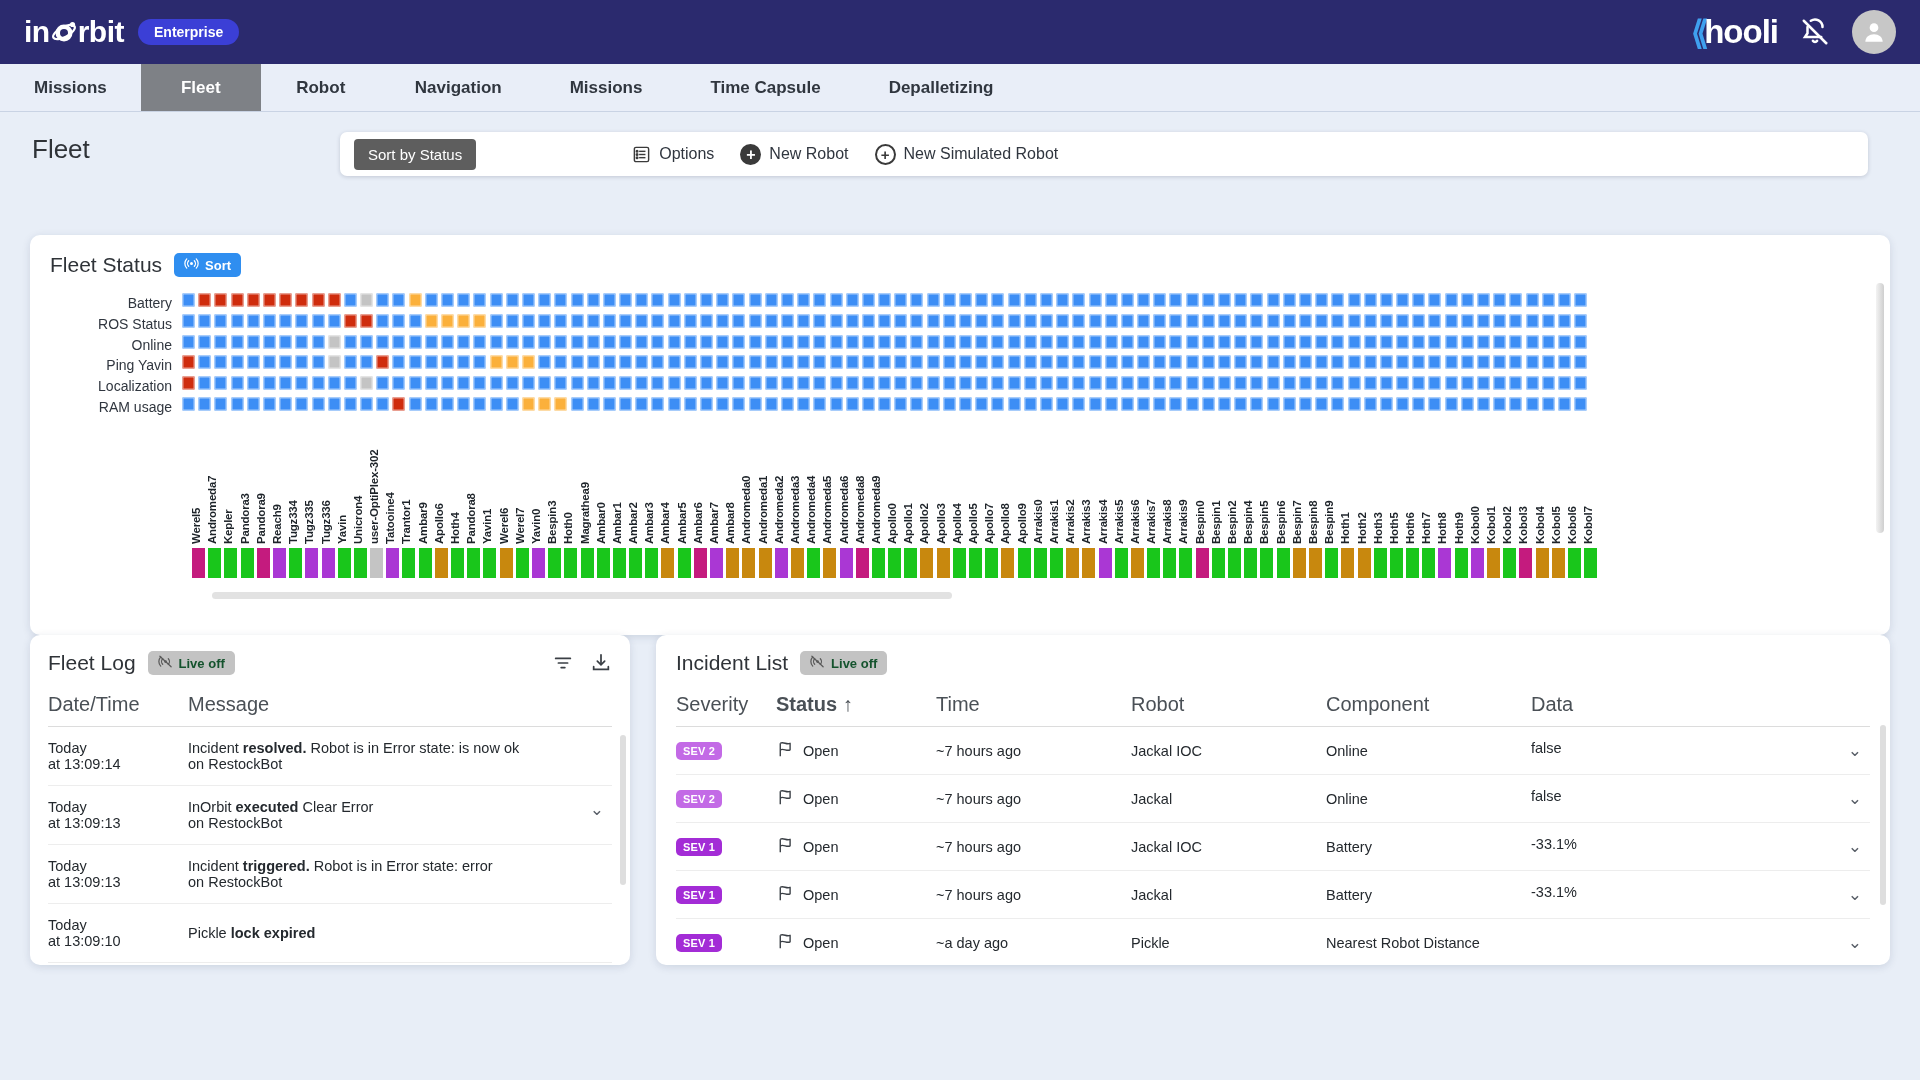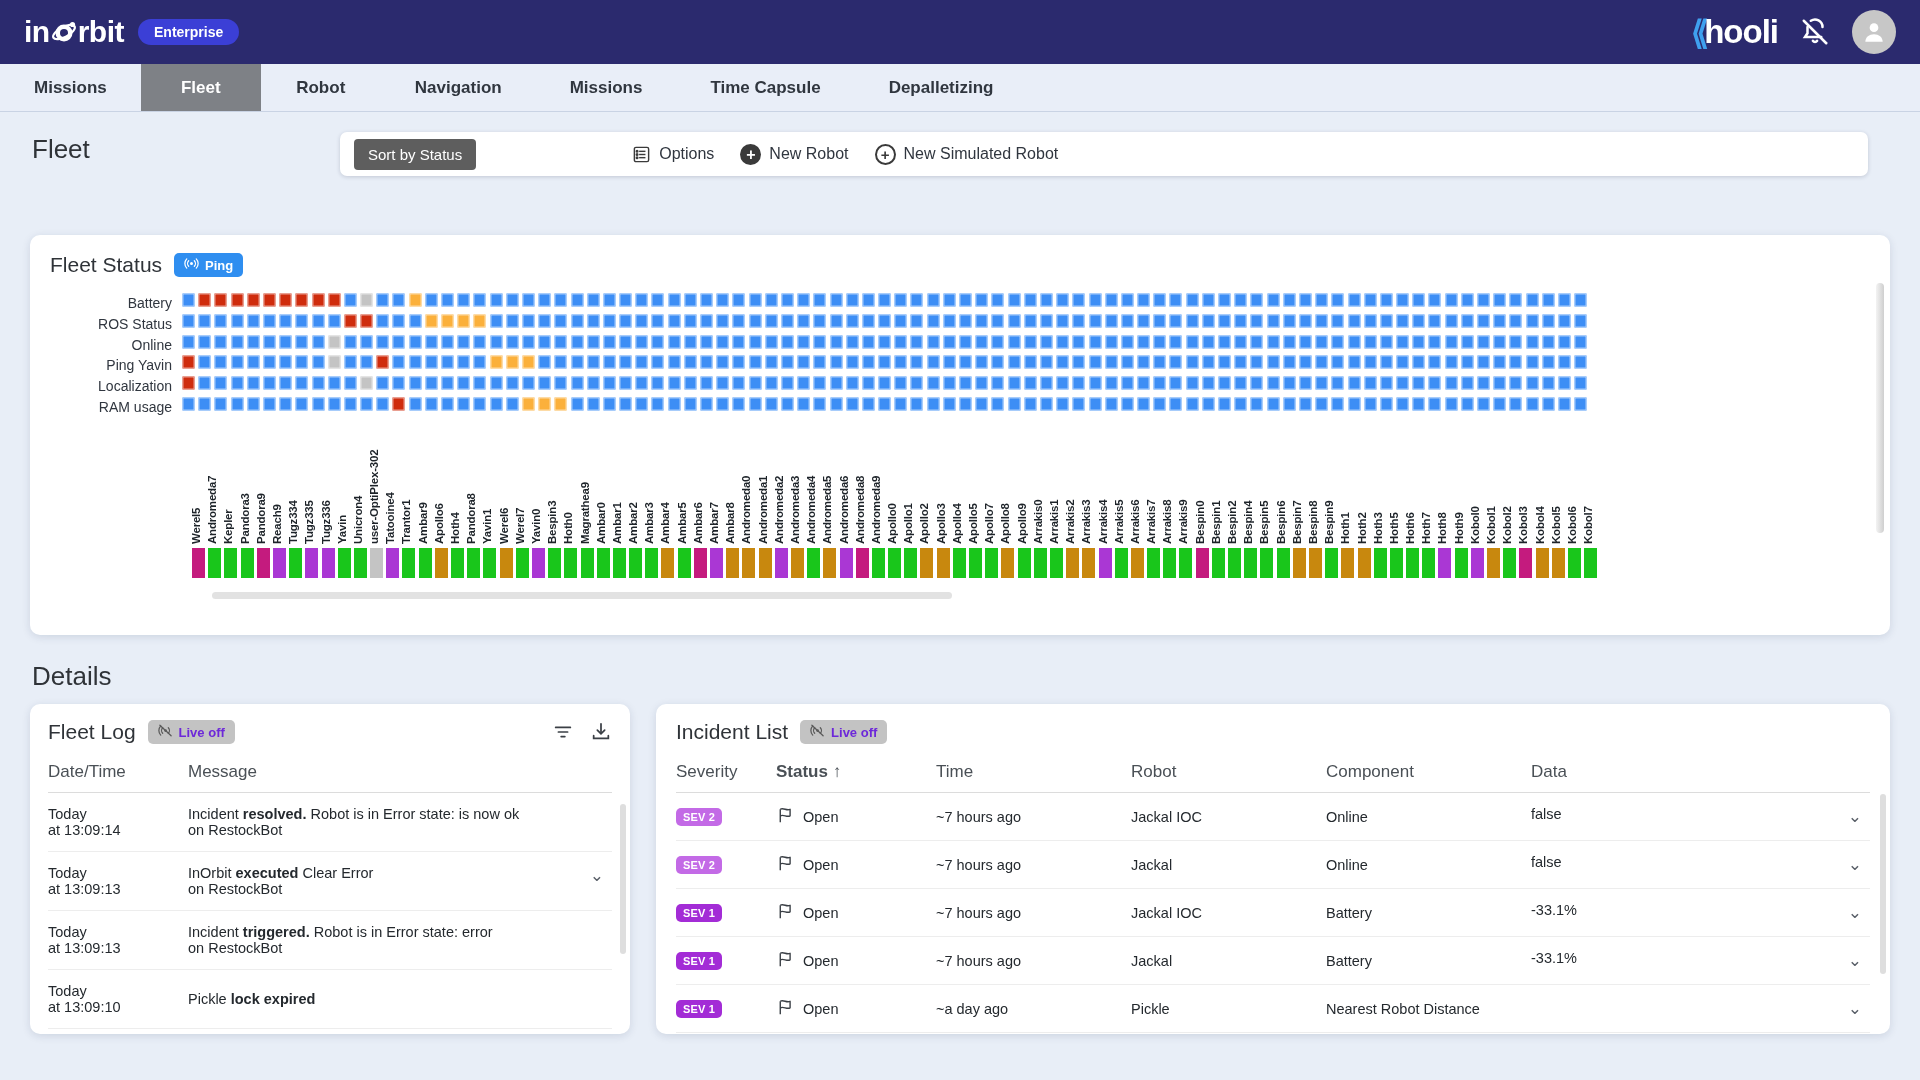--- a/index.html
+++ b/index.html
@@ -96,21 +96,21 @@
   }
   .fleet-card { margin: 14px 30px 0 30px; padding: 18px 20px 0 20px;
                 height: 400px; position: relative; overflow: hidden; }
   .card-head { display: flex; align-items: center; gap: 12px; }
   .card-title { font-size: 21px; color: #2f3338; }
   .live-pill {
     display: flex; align-items: center; gap: 6px;
     background: #2f8ef0; color: #fff; border-radius: 5px;
     padding: 4px 10px; font-size: 13px; font-weight: bold;
   }
-  .live-pill.off { background: #c3c3c3; color: #6d28d9; }
+  .live-pill.off { background: #c3c3c3; color: #14532d; }
 
   .grid-area { display: flex; margin-top: 16px; }
   .row-labels {
     width: 132px; text-align: right; padding-right: 10px;
     display: flex; flex-direction: column;
   }
   .row-labels div {
     height: 20.8px; font-size: 14px; color: #30363f;
     line-height: 20.8px;
   }
@@ -153,21 +153,21 @@
   .log-card { width: 600px; height: 330px; padding: 16px 18px 0 18px; overflow: hidden;
               position: relative;}
   .inc-card { flex: 1; height: 330px; padding: 16px 20px 0 20px; overflow: hidden;
               position: relative;}
 
   .head-actions { margin-left: auto; display: flex; align-items: center; gap: 16px; }
   .ic { width: 22px; height: 22px; }
 
   table { width: 100%; border-collapse: collapse; }
   th {
-    text-align: left; font-size: 17px; font-weight: normal;
+    text-align: left; font-size: 20px; font-weight: normal;
     color: #4a5056; padding: 18px 0 10px 0;
     border-bottom: 1px solid #dcdcdc;
   }
   td {
     font-size: 14.5px; color: #24292e; padding: 13px 0;
     border-bottom: 1px solid #ededed; vertical-align: middle;
   }
   .col-dt { width: 140px; }
   .msg b { font-weight: bold; }
   .chev { float: right; color: #5a6069; font-size: 17px; margin-right: 8px;}
@@ -280,21 +280,21 @@
       <span class="live-pill">
         <span>
           <svg width="15" height="13" viewBox="0 0 24 20" fill="none" stroke="#ffffff" stroke-width="2" stroke-linecap="round">
             <circle cx="12" cy="10" r="2.4" fill="#ffffff" stroke="none"></circle>
             <path d="M7.5 5.6a6.3 6.3 0 0 0 0 8.8"></path>
               <path d="M16.5 5.6a6.3 6.3 0 0 1 0 8.8"></path>
             <path d="M4.4 2.6a10.6 10.6 0 0 0 0 14.8"></path>
               <path d="M19.6 2.6a10.6 10.6 0 0 1 0 14.8"></path>
           </svg>
         </span>
-        <span>Ping</span>
+        <span>Sort</span>
       </span>
     </div>
 
     <div class="grid-area">
       <div class="row-labels">
         <div>Battery</div>
         <div>ROS Status</div>
         <div>Online</div>
         <div>Ping Yavin</div>
         <div>Localization</div>
@@ -1192,21 +1192,20 @@
         <div class="bar" style="background: rgb(25, 198, 27);"></div>
         <div class="bar" style="background: rgb(25, 198, 27);"></div>
       </div>
 
     <div class="hscroll-track">
       <div class="hscroll-thumb"></div>
     </div>
     <div class="vscroll-right"></div>
   </div>
 
-  <div class="details-title">Details</div>
 
   <div class="details-row">
 
     <div class="card log-card">
       <div class="card-head">
         <span class="card-title">Fleet Log</span>
         <span class="live-pill off">
           <span>
             <svg width="15" height="13" viewBox="0 0 24 20" fill="none" stroke="#5a5a5a" stroke-width="2" stroke-linecap="round">
               <circle cx="12" cy="10" r="2.2" fill="#5a5a5a" stroke="none"></circle>

